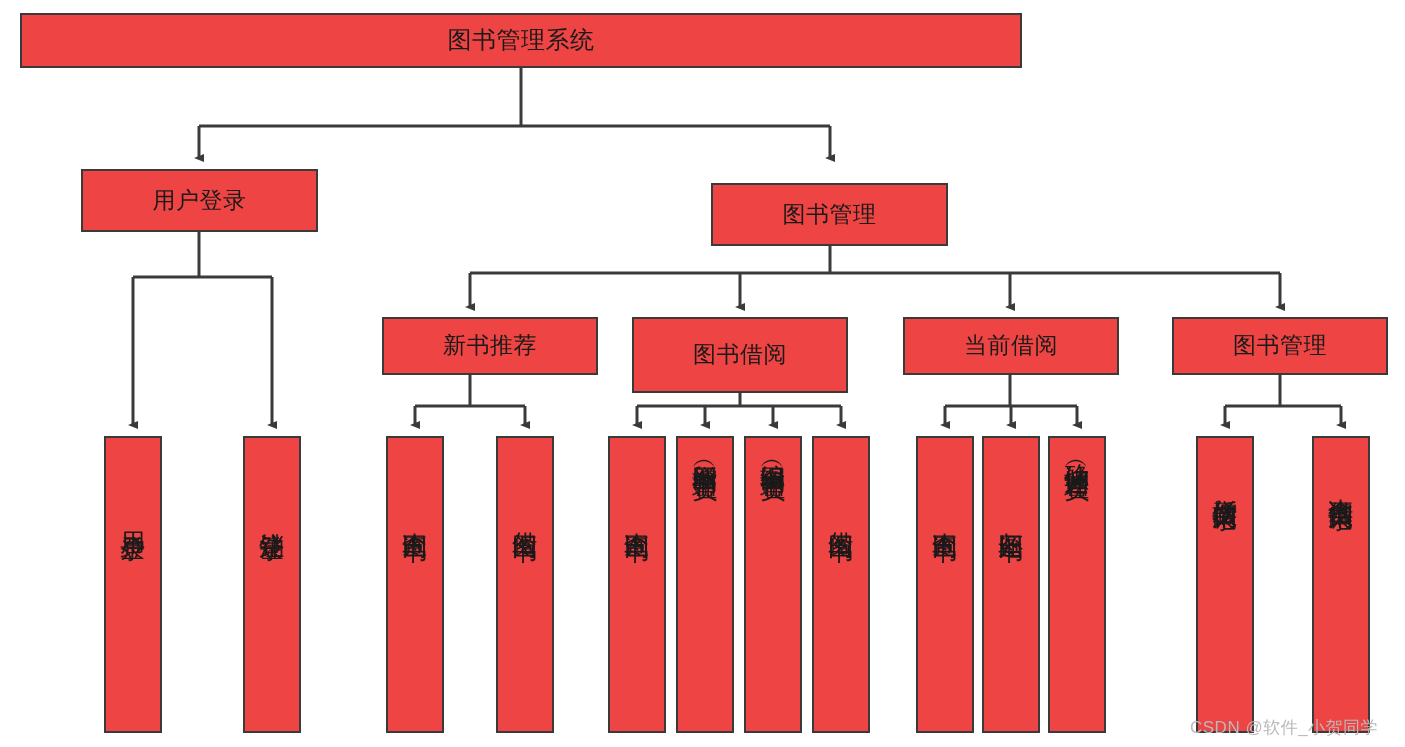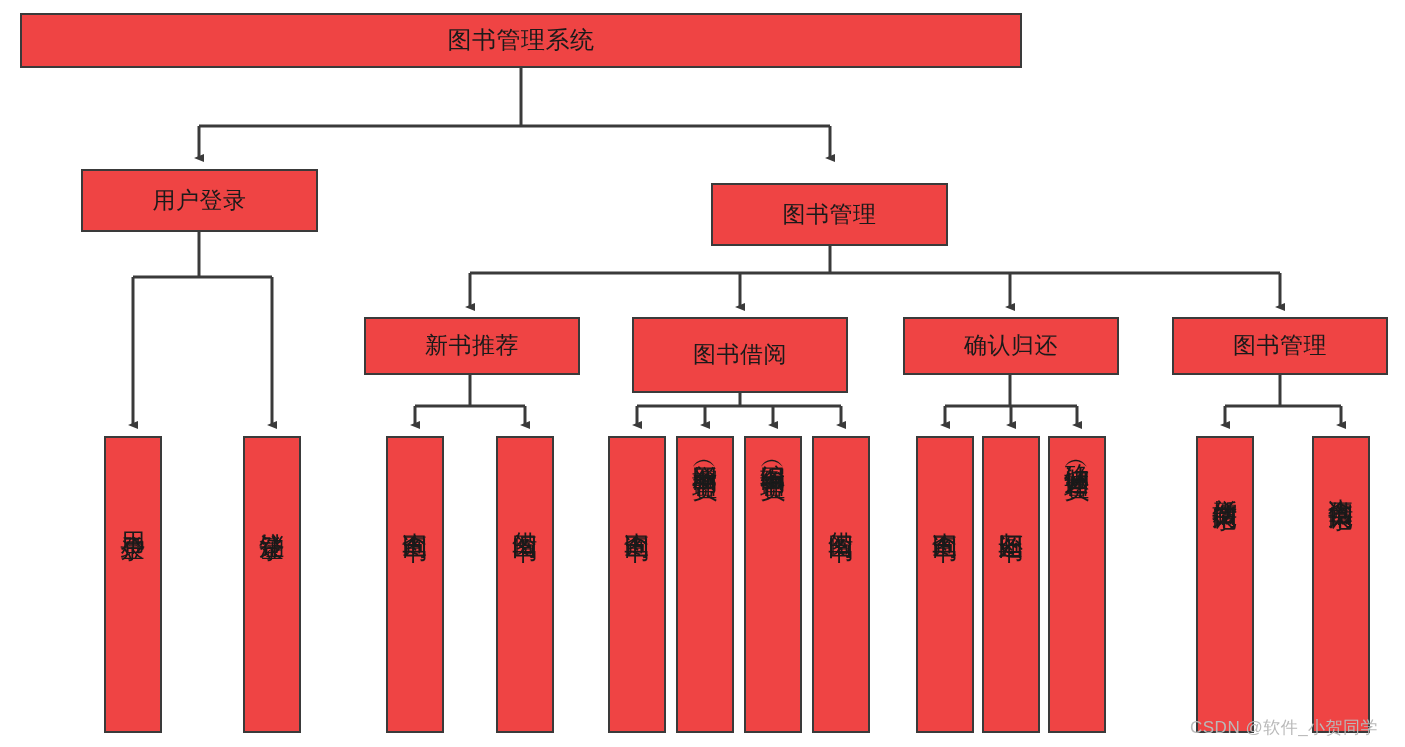--- a/index.html
+++ b/index.html
@@ -128,28 +128,28 @@
     <span class="lbl">图书管理系统</span>
   </div>
 
   <div class="node horiz" style="left:81px; top:169px; width:237px; height:63px;">
     <span class="lbl">用户登录</span>
   </div>
   <div class="node horiz" style="left:711px; top:183px; width:237px; height:63px;">
     <span class="lbl">图书管理</span>
   </div>
 
-  <div class="node horiz" style="left:364px; top:317px; width:216px; height:58px;">
+  <div class="node horiz" style="left:382px; top:317px; width:216px; height:58px;">
     <span class="lbl">新书推荐</span>
   </div>
   <div class="node horiz" style="left:632px; top:317px; width:216px; height:76px;">
     <span class="lbl">图书借阅</span>
   </div>
   <div class="node horiz" style="left:903px; top:317px; width:216px; height:58px;">
-    <span class="lbl">确认归还</span>
+    <span class="lbl">当前借阅</span>
   </div>
   <div class="node horiz" style="left:1172px; top:317px; width:216px; height:58px;">
     <span class="lbl">图书管理</span>
   </div>
 
   <div class="node leaf" style="left:104px; top:436px; width:58px; height:297px; padding-top:74px;">
     <span class="lbl">用户登录</span>
   </div>
   <div class="node leaf" style="left:243px; top:436px; width:58px; height:297px; padding-top:74px;">
     <span class="lbl">注销登录</span>

